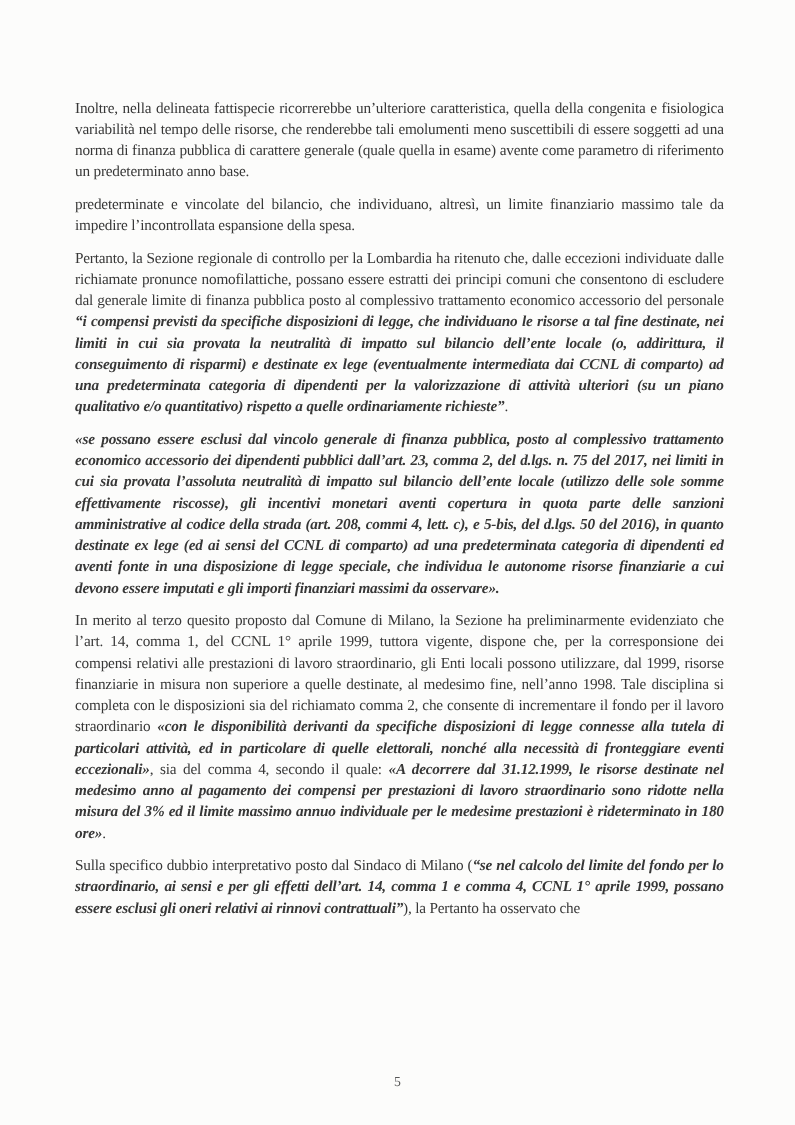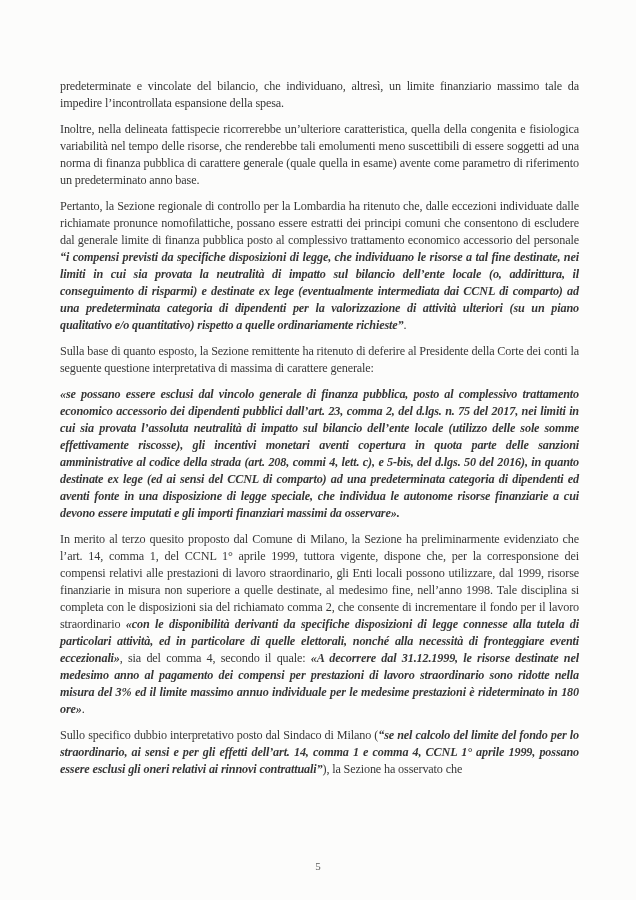--- a/index.html
+++ b/index.html
@@ -45,22 +45,21 @@
     color: #3a3a3a;
     filter: blur(0.3px);
     opacity: 0.85;
   }
 </style>
 </head>
 <body>
 
 <div class="page">
   <main class="text-column">
+      <p><span>Inoltre, nella delineata fattispecie ricorrerebbe un’ulteriore caratteristica, quella della congenita e fisiologica variabilità nel tempo delle risorse, che renderebbe tali emolumenti meno suscettibili di essere soggetti ad una norma di finanza pubblica di carattere generale (quale quella in esame) avente come parametro di riferimento un predeterminato anno base.</span></p>
       <p><span>predeterminate e vincolate del bilancio, che individuano, altresì, un limite finanziario massimo tale da impedire l’incontrollata espansione della spesa.</span></p>
-      <p><span>Inoltre, nella delineata fattispecie ricorrerebbe un’ulteriore caratteristica, quella della congenita e fisiologica variabilità nel tempo delle risorse, che renderebbe tali emolumenti meno suscettibili di essere soggetti ad una norma di finanza pubblica di carattere generale (quale quella in esame) avente come parametro di riferimento un predeterminato anno base.</span></p>
       <p><span>Pertanto, la Sezione regionale di controllo per la Lombardia ha ritenuto che, dalle eccezioni individuate dalle richiamate pronunce nomofilattiche, possano essere estratti dei principi comuni che consentono di escludere dal generale limite di finanza pubblica posto al complessivo trattamento economico accessorio del personale </span><span class="i">“i compensi previsti da specifiche disposizioni di legge, che individuano le risorse a tal fine destinate, nei limiti in cui sia provata la neutralità di impatto sul bilancio dell’ente locale (o, addirittura, il conseguimento di risparmi) e destinate ex lege (eventualmente intermediata dai CCNL di comparto) ad una predeterminata categoria di dipendenti per la valorizzazione di attività ulteriori (su un piano qualitativo e/o quantitativo) rispetto a quelle ordinariamente richieste”</span><span>.</span></p>
-      <p><span>Sulla base di quanto esposto, la Sezione remittente ha ritenuto di deferire al Presidente della Corte dei conti la seguente questione interpretativa di massima di carattere generale:</span></p>
       <p><span class="i">«se possano essere esclusi dal vincolo generale di finanza pubblica, posto al complessivo trattamento economico accessorio dei dipendenti pubblici dall’art. 23, comma 2, del d.lgs. n. 75 del 2017, nei limiti in cui sia provata l’assoluta neutralità di impatto sul bilancio dell’ente locale (utilizzo delle sole somme effettivamente riscosse), gli incentivi monetari aventi copertura in quota parte delle sanzioni amministrative al codice della strada (art. 208, commi 4, lett. c), e 5-bis, del d.lgs. 50 del 2016), in quanto destinate ex lege (ed ai sensi del CCNL di comparto) ad una predeterminata categoria di dipendenti ed aventi fonte in una disposizione di legge speciale, che individua le autonome risorse finanziarie a cui devono essere imputati e gli importi finanziari massimi da osservare».</span></p>
       <p><span>In merito al terzo quesito proposto dal Comune di Milano, la Sezione ha preliminarmente evidenziato che l’art. 14, comma 1, del CCNL 1° aprile 1999, tuttora vigente, dispone che, per la corresponsione dei compensi relativi alle prestazioni di lavoro straordinario, gli Enti locali possono utilizzare, dal 1999, risorse finanziarie in misura non superiore a quelle destinate, al medesimo fine, nell’anno 1998. Tale disciplina si completa con le disposizioni sia del richiamato comma 2, che consente di incrementare il fondo per il lavoro straordinario </span><span class="i">«con le disponibilità derivanti da specifiche disposizioni di legge connesse alla tutela di particolari attività, ed in particolare di quelle elettorali, nonché alla necessità di fronteggiare eventi eccezionali»</span><span>, sia del comma 4, secondo il quale: </span><span class="i">«A decorrere dal 31.12.1999, le risorse destinate nel medesimo anno al pagamento dei compensi per prestazioni di lavoro straordinario sono ridotte nella misura del 3% ed il limite massimo annuo individuale per le medesime prestazioni è rideterminato in 180 ore»</span><span>.</span></p>
-      <p><span>Sullo specifico dubbio interpretativo posto dal Sindaco di Milano (</span><span class="i">“se nel calcolo del limite del fondo per lo straordinario, ai sensi e per gli effetti dell’art. 14, comma 1 e comma 4, CCNL 1° aprile 1999, possano essere esclusi gli oneri relativi ai rinnovi contrattuali”</span><span>), la Sezione ha osservato che</span></p>
+      <p><span>Sulla specifico dubbio interpretativo posto dal Sindaco di Milano (</span><span class="i">“se nel calcolo del limite del fondo per lo straordinario, ai sensi e per gli effetti dell’art. 14, comma 1 e comma 4, CCNL 1° aprile 1999, possano essere esclusi gli oneri relativi ai rinnovi contrattuali”</span><span>), la Pertanto ha osservato che</span></p>
     </main>
   <footer class="page-footer">5</footer>
 </div>
 
 </body></html>

